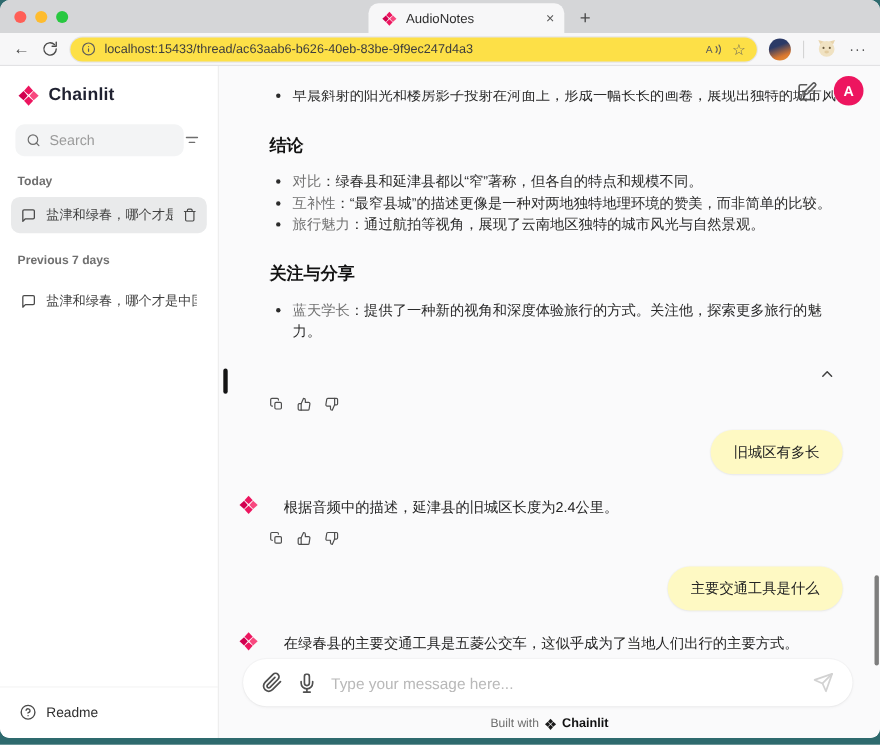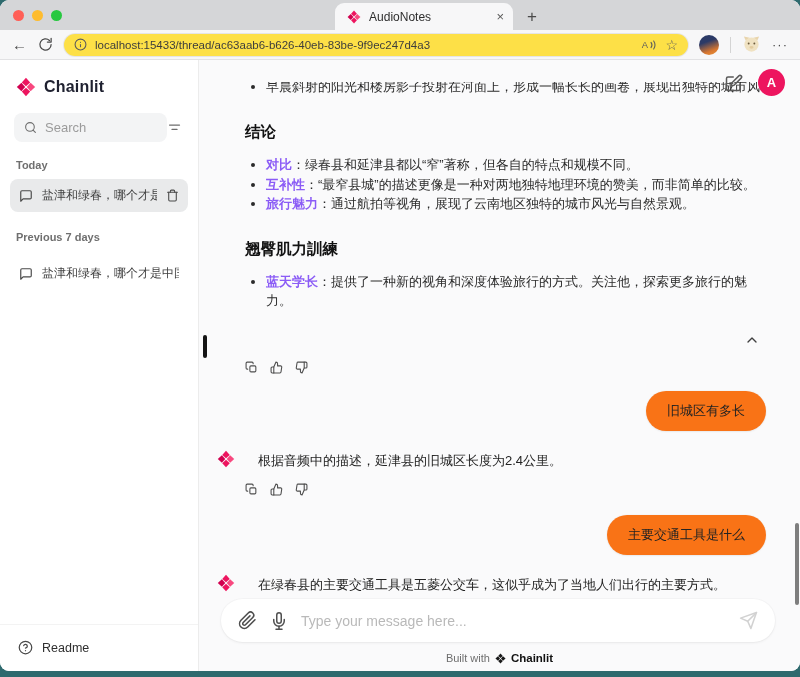--- a/index.html
+++ b/index.html
@@ -56,27 +56,27 @@
   .main { flex:1; background:#FAFAFB; position:relative; overflow:hidden; }
   .top-actions { position:absolute; top:9px; right:15px; display:flex; align-items:center; gap:15px; z-index:3; }
   .compose-btn { color:#5A5A5A; }
   .user-avatar { width:27px; height:27px; border-radius:50%; color:#fff; font-size:13px; font-weight:700; display:flex; align-items:center; justify-content:center; }
 
   .chat-col { margin:0 34px 0 46px; font-size:13px; color:#2B2B2B; }
   .clipped-line { height:15px; overflow:hidden; margin-top:22px; }
   .clipped-line ul { padding-left:21px; margin-top:-5px; }
   ul.bullets { padding-left:21px; margin-top:12px; }
   ul.bullets li, .clipped-line li { line-height:19.5px; font-size:13px; color:#2B2B2B; }
-  .term { font-weight:700; color:#8b5cf6; }
+  .term { font-weight:400; color:#737373; }
   h3.md-h { font-size:15.5px; font-weight:700; color:#121212; margin-top:25px; }
   .collapse-row { display:flex; justify-content:flex-end; margin-top:21px; padding-right:6px; color:#3F3F3F; }
   .actions-row { display:flex; align-items:center; gap:12px; margin-top:13px; color:#4E4E4E; }
 
   .bubble-row { display:flex; justify-content:flex-end; margin-top:17px; }
-  .bubble { background:#f97316; border-radius:21px; padding:11px 21px; font-size:13px; color:#232323; box-shadow:0 1px 2px rgba(0,0,0,.05), 0 0 0 1px rgba(0,0,0,.02); }
+  .bubble { background:#fef9c3; border-radius:21px; padding:11px 21px; font-size:13px; color:#232323; box-shadow:0 1px 2px rgba(0,0,0,.05), 0 0 0 1px rgba(0,0,0,.02); }
 
   .bot-row { display:flex; align-items:flex-start; gap:23px; margin:18px 0 0 -28px; }
   .bot-row .bot-logo { flex:none; margin-top:1px; }
   .bot-text { font-size:13px; line-height:19px; color:#232323; padding-top:2px; }
 
   .composer { position:absolute; left:22px; right:25px; bottom:29px; height:43px; background:#fff; border-radius:22px; display:flex; align-items:center; gap:13px; padding:0 17px; box-shadow:0 1px 3px rgba(0,0,0,.06), 0 0 0 1px rgba(0,0,0,.02); }
   .composer .tool { color:#4F4F4F; }
   .composer input { flex:1; border:none; outline:none; font-size:14px; color:#333; background:transparent; font-family:inherit; }
   .composer input::placeholder { color:#B9B9B9; }
   .send { color:#D2D2D2; }
@@ -219,21 +219,21 @@
             </ul>
         </div>
 
         <h3 class="md-h">结论</h3>
         <ul class="bullets">
           <li><span class="term">对比</span><span>：绿春县和延津县都以“窄”著称，但各自的特点和规模不同。</span></li>
           <li><span class="term">互补性</span><span>：“最窄县城”的描述更像是一种对两地独特地理环境的赞美，而非简单的比较。</span></li>
           <li><span class="term">旅行魅力</span><span>：通过航拍等视角，展现了云南地区独特的城市风光与自然景观。</span></li>
         </ul>
 
-        <h3 class="md-h">翘臀肌力訓練</h3>
+        <h3 class="md-h">关注与分享</h3>
         <ul class="bullets">
           <li><span class="term">蓝天学长</span><span>：提供了一种新的视角和深度体验旅行的方式。关注他，探索更多旅行的魅力。</span></li>
         </ul>
 
         <div class="collapse-row">
           <svg class="icon" width="16" height="16" viewBox="0 0 24 24">
             <polyline points="18 15 12 9 6 15"></polyline>
           </svg>
         </div>
 

